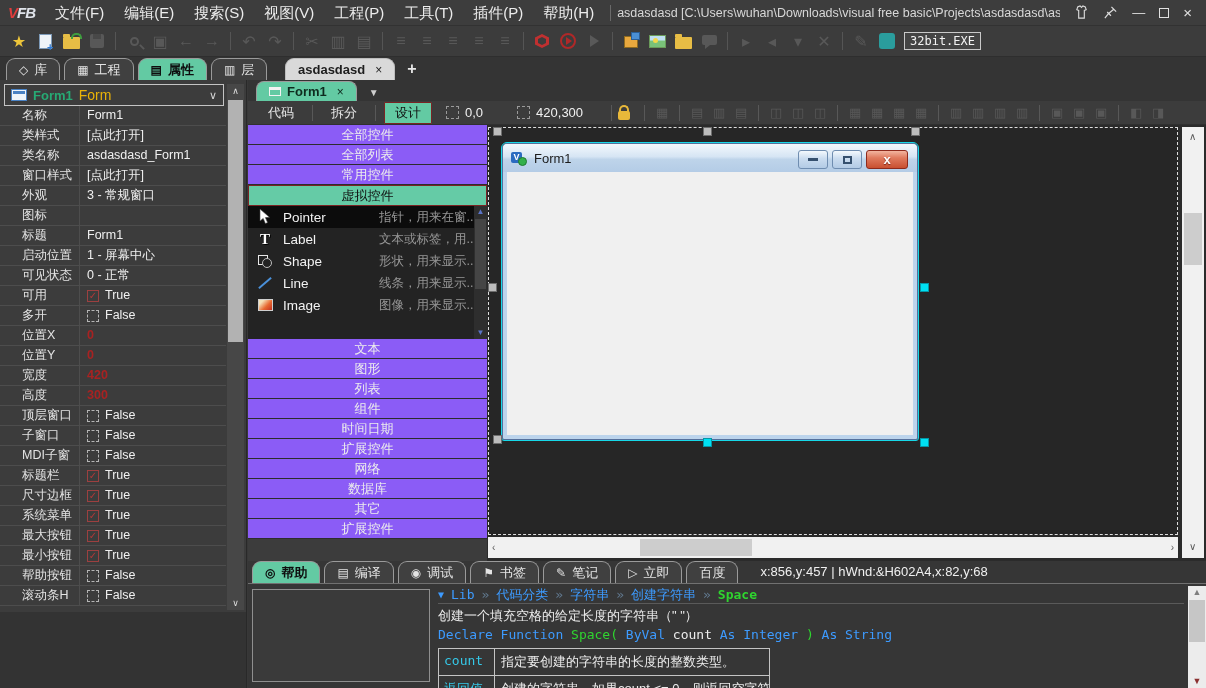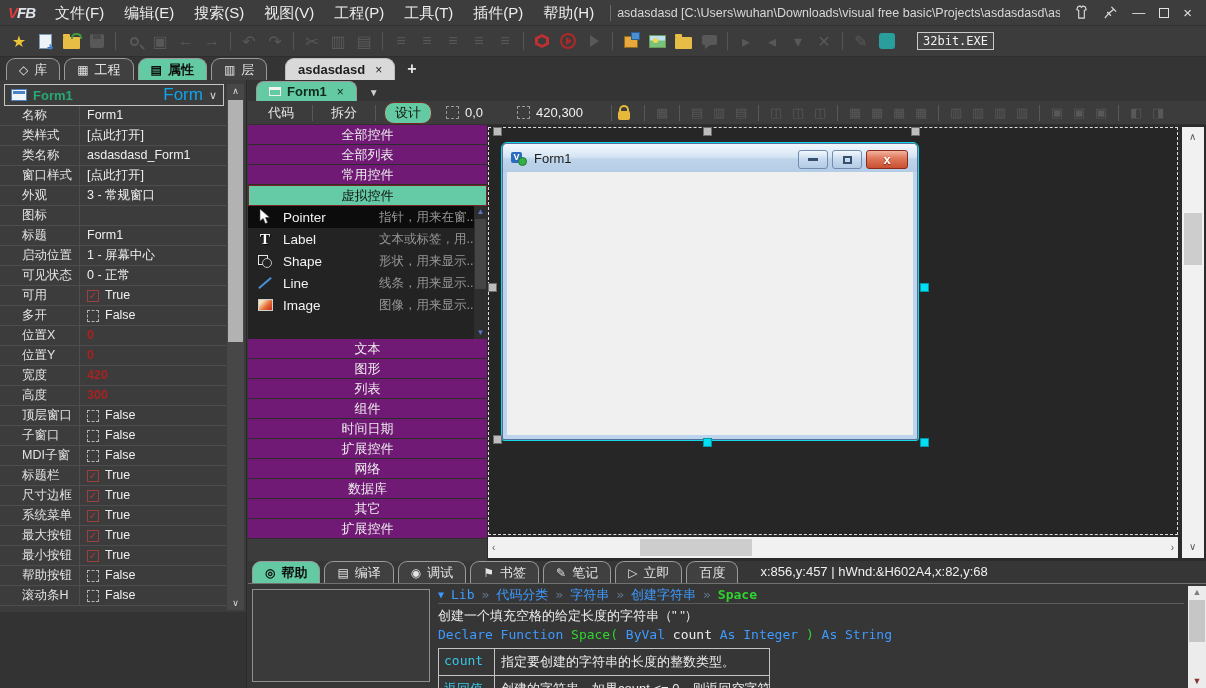--- a/index.html
+++ b/index.html
@@ -21,21 +21,21 @@
   .win-maxbox { width:10px; height:10px; border:1px solid #e0e0e0; display:inline-block; }
 
   
   .toolbar { position:absolute; left:0; top:26px; width:1206px; height:31px; background:#3c3c3c;
              border-bottom:1px solid #2e2e2e; display:flex; align-items:center; padding-left:6px; }
   .tbtn { width:24px; height:24px; display:inline-flex; align-items:center; justify-content:center;
           font-size:16px; margin:0 1px; }
   .tbtn.dis { opacity:.9; }
   .tb-sep { width:1px; height:18px; background:#555; margin:0 5px; }
   .exe-box { border:1px solid #c9c9c9; color:#f2f2f2; font-family:"DejaVu Sans Mono", monospace;
-             font-size:12px; padding:1px 5px; margin-left:17px; background:#444; }
+             font-size:12px; padding:1px 5px; margin-left:4px; background:#444; }
 
   
   .ic-file { width:13px; height:15px; background:#eef3f8; border:1px solid #7d9ab8; position:relative; }
   .ic-file::after { content:"+"; position:absolute; right:-3px; bottom:-5px; color:#2f78d0; font-size:11px; font-weight:bold; }
   .ic-folder,.ic-folder2 { width:17px; height:12px; background:#e7bd45; border-radius:1px; position:relative; margin-top:3px; }
   .ic-folder::before,.ic-folder2::before { content:""; position:absolute; left:0; top:-3px; width:7px; height:3px; background:#e7bd45; border-radius:1px 1px 0 0; }
   .ic-folder::after { content:""; position:absolute; right:-2px; top:-4px; width:7px; height:4px; border:2px solid #3f9e3f; border-bottom:none; border-radius:5px 5px 0 0; }
   .ic-floppy { width:14px; height:14px; background:#5c5c5c; border-radius:2px; position:relative; }
   .ic-floppy::after { content:""; position:absolute; left:3px; top:0; width:8px; height:5px; background:#4a4a4a; }
   .ic-search { width:9px; height:9px; border:2px solid #5c5c5c; border-radius:50%; position:relative; }
@@ -68,21 +68,21 @@
   .tab .closex { font-size:12px; font-weight:normal; margin-left:4px; }
   .plus-btn { color:#e8e8e8; font-size:16px; font-weight:bold; margin:0 0 2px 8px; }
 
   
   .leftpanel { position:absolute; left:0; top:80px; width:247px; height:608px; background:#3c3c3c; border-right:1px solid #292929; }
   .obj-selector { position:absolute; left:4px; top:4px; width:220px; height:22px; border:1px solid #c4c4c4;
                   display:flex; align-items:center; gap:6px; padding:0 6px; background:#3c3c3c; }
   .obj-ico { width:16px; height:12px; background:#eef4fa; border:1px solid #4a82c4; position:relative; flex:none; }
   .obj-ico::before { content:""; position:absolute; left:1px; top:1px; right:1px; height:3px; background:#4a82c4; }
   .obj-name { font-weight:bold; color:#27aa74; font-size:13px; }
-  .obj-type { color:#0ea5e9; font-size:17px; flex:1;text-align:right; }
+  .obj-type { color:#eab308; font-size:14px; flex:1; }
   .obj-chevron { color:#d5d5d5; font-size:11px; }
   .prop-grid { position:absolute; left:0; top:26px; width:226px; }
   .prow { display:flex; height:20px; line-height:19px; border-bottom:1px solid #4d4d4d; }
   .plabel { width:80px; flex:none; padding-left:22px; color:#e3e3e3; font-size:12.5px; border-right:1px solid #4d4d4d; white-space:nowrap; overflow:hidden; }
   .pvalue { flex:1; padding-left:7px; color:#f0f0f0; font-size:12.5px; display:flex; align-items:center; gap:6px; white-space:nowrap; overflow:hidden; }
   .pnum { color:#a82222; font-weight:bold; }
   .cb { width:12px; height:12px; flex:none; display:inline-flex; align-items:center; justify-content:center; font-size:10px; }
   .cb.on  { border:1px solid #9c4040; color:#b03838; }
   .cb.off { border:1px dashed #b5b5b5; color:transparent; }
   .prop-scroll { position:absolute; right:2px; top:4px; width:17px; height:526px; background:#474747; }
@@ -92,29 +92,29 @@
 
   
   .formtab-row { position:absolute; left:248px; top:80px; width:958px; height:21px; background:#343434; display:flex; align-items:flex-end; padding-left:8px; }
   .tab.formtab { background:#63caa3; color:#0e2b1e; font-weight:bold; height:20px; border-radius:8px 8px 0 0; }
   .formtab-ico { width:12px; height:9px; border:1px solid #f2f2f2; position:relative; }
   .formtab-ico::before { content:""; position:absolute; left:0; top:0; right:0; height:2px; background:#f2f2f2; }
   .formtab-dd { color:#cfcfcf; font-size:10px; margin:0 0 3px 8px; }
   .designer-toolbar { position:absolute; left:248px; top:101px; width:958px; height:24px; background:#3c3c3c;
                       display:flex; align-items:center; font-size:13px; padding-left:10px; border-bottom:1px solid #303030; }
   .mode-btn { padding:0 10px; color:#e8e8e8; }
-  .mode-btn.active { background:#63caa3; color:#101010; border:1px solid #7a2424; border-radius:10px; padding:1px 10px; }
+  .mode-btn.active { background:#63caa3; color:#101010; border:1px solid #7a2424; border-radius:1px; padding:1px 10px; }
   .dt-sep { width:1px; height:16px; background:#585858; margin:0 6px; }
   .coord { color:#f0f0f0; margin-left:6px; }
   .dash-ico { width:13px; height:13px; border:1px dashed #9a9a9a; margin-left:14px; flex:none; }
   .gicon { width:20px; height:18px; display:inline-flex; align-items:center; justify-content:center; color:#585858; font-size:13px; margin:0 1px; }
 
   
   .toolbox { position:absolute; left:248px; top:125px; width:239px; height:436px; background:#3c3c3c; }
-  .cat-btn { height:20px; line-height:19px; text-align:center; background:#701a75; color:#ececec;
+  .cat-btn { height:20px; line-height:19px; text-align:center; background:#8b5cf6; color:#ececec;
              font-size:13px; border-bottom:1px solid #2d2d2d; cursor:default; }
   .cat-btn.active { background:#65cba6; color:#101010; border:1px solid #7a2424; height:21px; }
   .tool-list { position:relative; height:133px; background:#232323; overflow:hidden; }
   .titem { display:flex; align-items:center; height:22px; padding-left:7px; gap:8px; }
   .titem.selected { background:#0c0c0c; }
   .titem .ticon { width:20px; display:flex; justify-content:center; flex:none; }
   .titem .tname { width:88px; color:#f2f2f2; font-size:13.5px; flex:none; }
   .titem .tdesc { color:#969696; font-size:12.5px; white-space:nowrap; overflow:hidden; }
   .tic-label { color:#fff; font-family:"Liberation Serif", serif; font-weight:bold; font-size:15px; text-shadow:1px 1px 0 #000; }
   .tic-shape { width:14px; height:13px; position:relative; }

